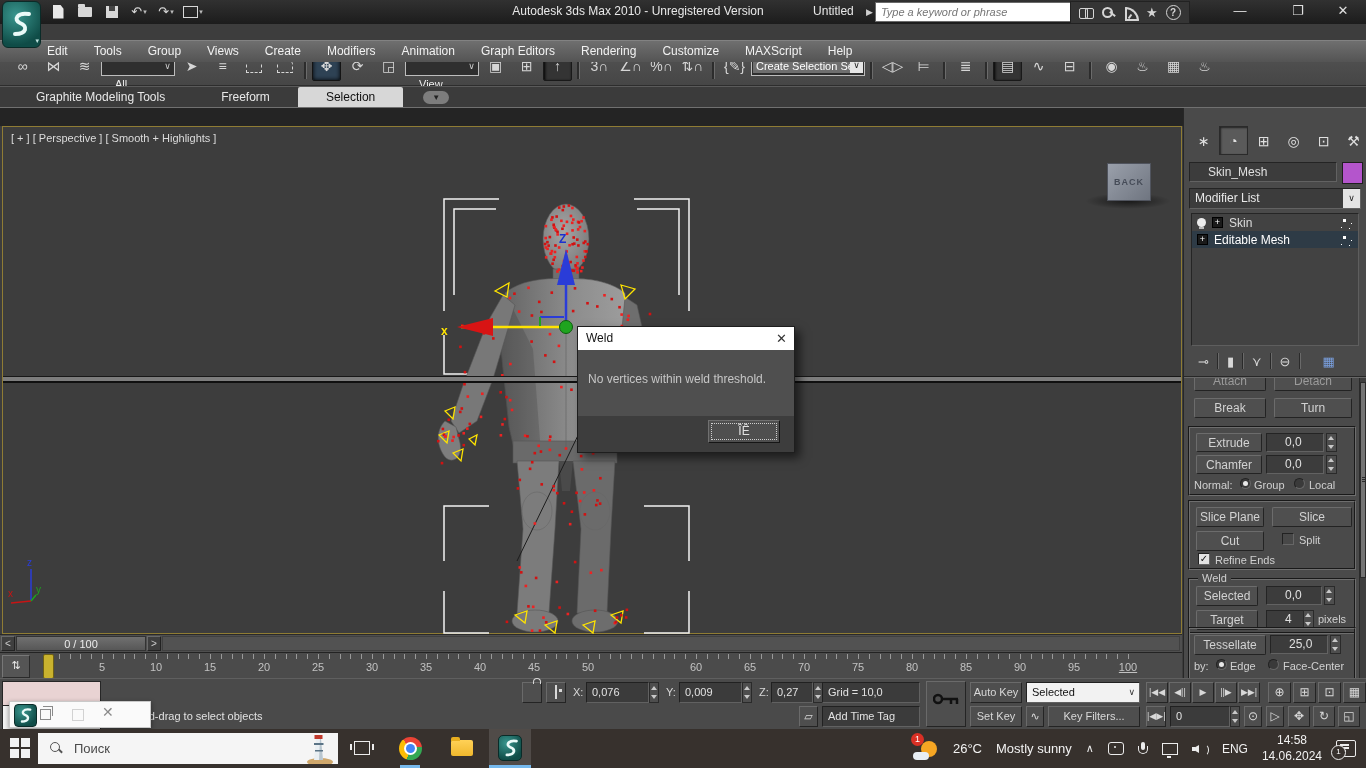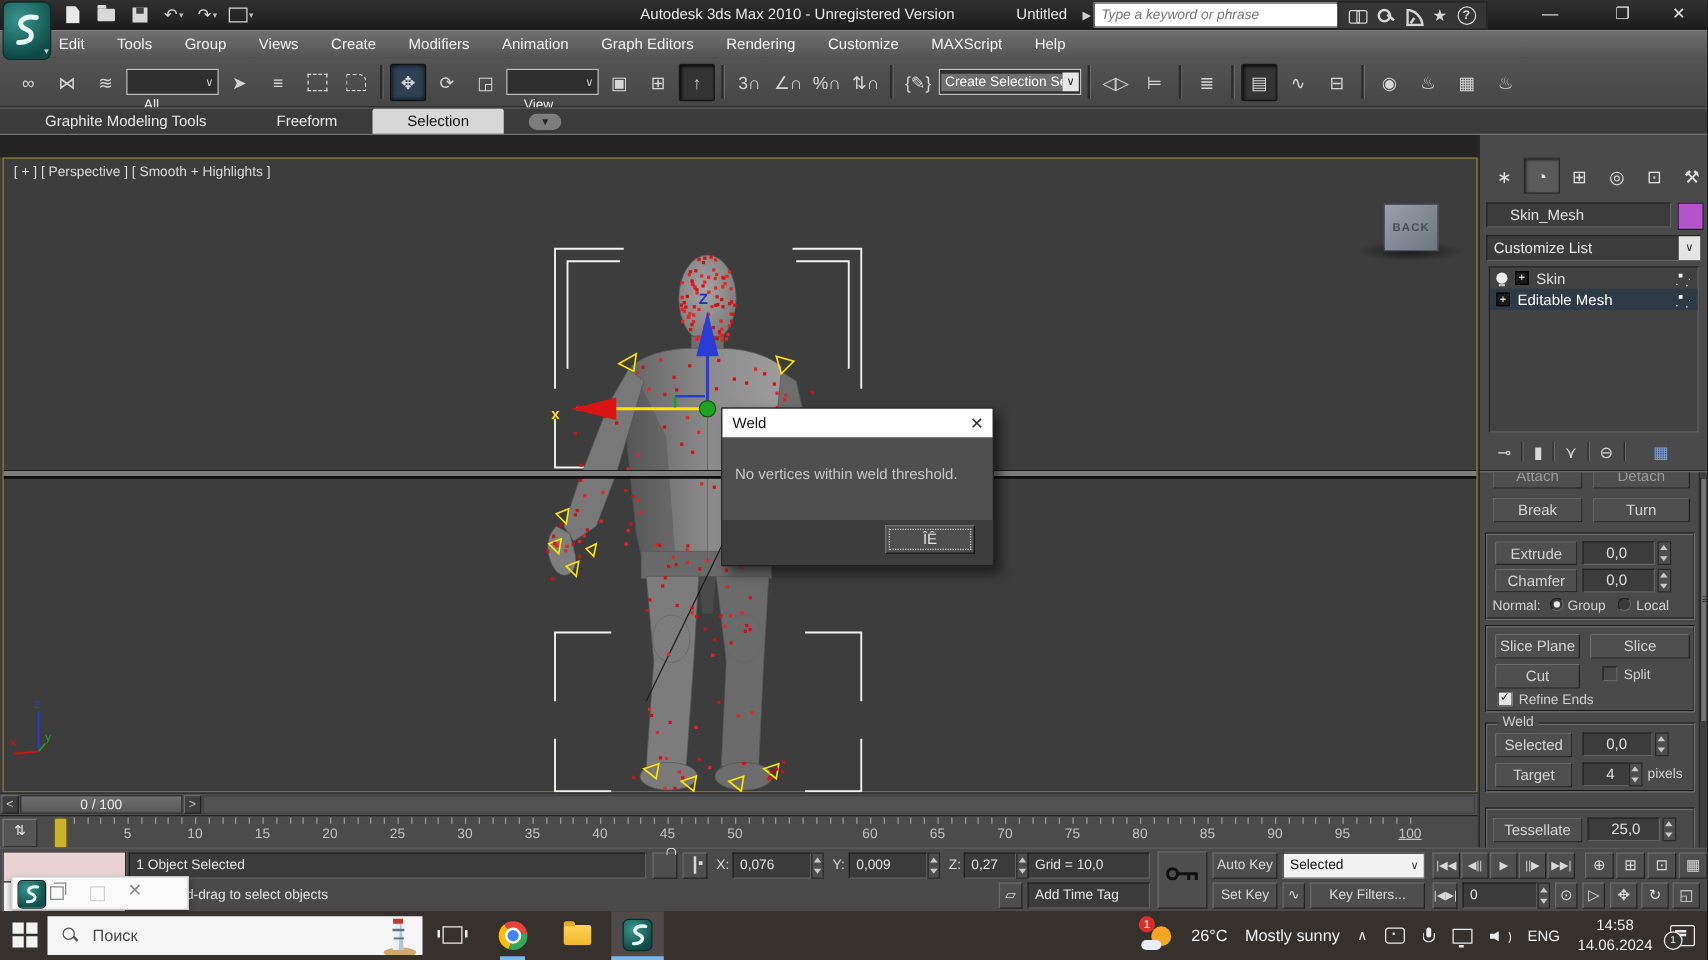--- a/index.html
+++ b/index.html
@@ -34,21 +34,21 @@
   .i-key2{position:relative;width:14px;height:14px;}
   .i-key2::before{content:"";position:absolute;left:0;top:1px;width:7px;height:7px;border:2px solid #d5d5d5;border-radius:50%;}
   .i-key2::after{content:"";position:absolute;left:7px;top:7px;width:7px;height:2px;background:#d5d5d5;transform:rotate(40deg);}
   .i-sat{position:relative;width:14px;height:13px;}
   .i-sat::before{content:"";position:absolute;left:1px;top:1px;width:10px;height:10px;border:2px solid #d5d5d5;border-radius:0 100% 0 0;}
   .i-sat::after{content:"";position:absolute;left:5px;top:8px;width:2px;height:5px;background:#d5d5d5;transform:rotate(35deg);}
   .tstar{color:#d5d5d5;font-size:13px;}
   .i-help{width:13px;height:13px;border:1.5px solid #d5d5d5;border-radius:50%;color:#d5d5d5;font-size:10px;line-height:13px;text-align:center;font-weight:bold;}
   .winctl{top:3px;color:#e0e0e0;font-size:13px;z-index:60;width:30px;text-align:center;}
   
-  #menubar{left:0;top:24px;width:1366px;height:22px;background:linear-gradient(#6f6f6f,#545454);
+  #menubar{left:0;top:40px;width:1366px;height:22px;background:linear-gradient(#6f6f6f,#545454);
            border-top:1px solid #828282;box-sizing:border-box;display:flex;padding-left:34px;z-index:40;}
   .menu-item{padding:0 13px;line-height:21px;font-size:12px;color:#f2f2f2;white-space:nowrap;}
   
   #main-toolbar{left:0;top:46px;width:1366px;height:40px;background:linear-gradient(#545454,#464646);
                 border-bottom:1px solid #2d2d2d;box-sizing:border-box;display:flex;align-items:center;padding-left:8px;gap:2px;}
   .tb-icon{width:27px;height:28px;display:flex;align-items:center;justify-content:center;color:#d6d6d6;
            font-size:14px;border:1px solid transparent;border-radius:2px;flex:0 0 auto;white-space:nowrap;}
   .tb-icon.active{background:#2e4254;border-color:#141414;box-shadow:inset 0 0 4px #000;}
   .tb-icon.pressed{background:#343434;border-color:#191919;box-shadow:inset 1px 1px 3px #000;}
   .tb-sep{width:2px;height:27px;background:#2c2c2c;border-right:1px solid #6b6b6b;margin:0 3px;flex:0 0 auto;}
@@ -820,21 +820,20 @@
         <div class="rl-tick" style="left: 1117.2px;"></div>
         <div class="rl-tick" style="left: 1128px;"></div>
         <div class="rl-num" style="left: 1128px; text-decoration: underline;">100</div>
       </div>
     <div id="tb-marker"></div>
   </div>
 
   <div class="abs" id="statusbar">
     <div class="abs pink" style="left:2px;top:2px;width:97px;height:23px"></div>
     <div class="abs white" style="left:2px;top:26px;width:97px;height:23px"></div>
-    <div class="fld" style="left:103px;top:3px;width:414px">1 Object Selected</div>
     <div class="fld" style="left:103px;top:27px;width:414px;background:#4a4a4a;border-color:#4a4a4a">Click-and-drag to select objects</div>
     <div class="sbtn" style="left:522px;top:3px;width:20px"><span class="i-lock"></span></div>
     <div class="sbtn" style="left:546px;top:3px;width:20px"><span class="i-absbox"></span></div>
     <div class="slabel" style="left:573px;top:3px">X:</div>
     <div class="fld" style="left:586px;top:3px;width:63px">0,076</div>
     <div class="spin" style="left:649px;top:3px"></div>
     <div class="slabel" style="left:666px;top:3px">Y:</div>
     <div class="fld" style="left:679px;top:3px;width:63px">0,009</div>
     <div class="spin" style="left:742px;top:3px"></div>
     <div class="slabel" style="left:759px;top:3px">Z:</div>
@@ -964,21 +963,21 @@
         <div class="ptab">∗</div>
         <div class="ptab active">◔</div>
         <div class="ptab">⊞</div>
         <div class="ptab">◎</div>
         <div class="ptab">⊡</div>
         <div class="ptab">⚒</div>
       </div>
     <input class="abs pfld" id="obj-name" style="height: 20px; width: 148px;" value="Skin_Mesh">
     <div id="obj-swatch" style="background: rgb(180, 85, 204);"></div>
     <div class="abs" id="modlist">
-      <span class="ml-lbl">Customize List</span>
+      <span class="ml-lbl">Modifier List</span>
       <span class="ml-btn">∨</span>
     </div>
     <div class="abs" id="stack">
         <div class="srow">
           <span class="bulb"></span>
           <span class="plusbox">+</span>
           <span>Skin</span>
           <span class="spark"></span>
         </div>
         <div class="srow sel">
@@ -1034,21 +1033,21 @@
         <span class="grp-title">Weld</span>
         <div class="pbtn" style="left:6px;top:6px;width:62px">Selected</div>
         <div class="pfld" style="left:76px;top:6px;width:56px">0,0</div>
         <div class="pspin" style="left:134px;top:6px"></div>
         <div class="pbtn" style="left:6px;top:30px;width:62px">Target</div>
         <div class="pfld" style="left:76px;top:30px;width:36px">4</div>
         <div class="pspin" style="left:113px;top:30px"></div>
         <span class="ptext" style="left:128px;top:32px">pixels</span>
       </div>
 
-      <div class="grp" style="left:2px;top:268px;width:168px;height:56px">
+      <div class="grp" style="left:2px;top:249px;width:168px;height:56px">
         <div class="pbtn" style="left:4px;top:6px;width:72px">Tessellate</div>
         <div class="pfld" style="left:80px;top:6px;width:58px">25,0</div>
         <div class="pspin" style="left:140px;top:6px"></div>
         <span class="ptext" style="left:4px;top:30px">by:</span>
         <span class="radio on" style="left:26px;top:30px"></span>
         <span class="ptext" style="left:40px;top:30px">Edge</span>
         <span class="radio" style="left:78px;top:30px"></span>
         <span class="ptext" style="left:93px;top:30px">Face-Center</span>
       </div>
     </div>

